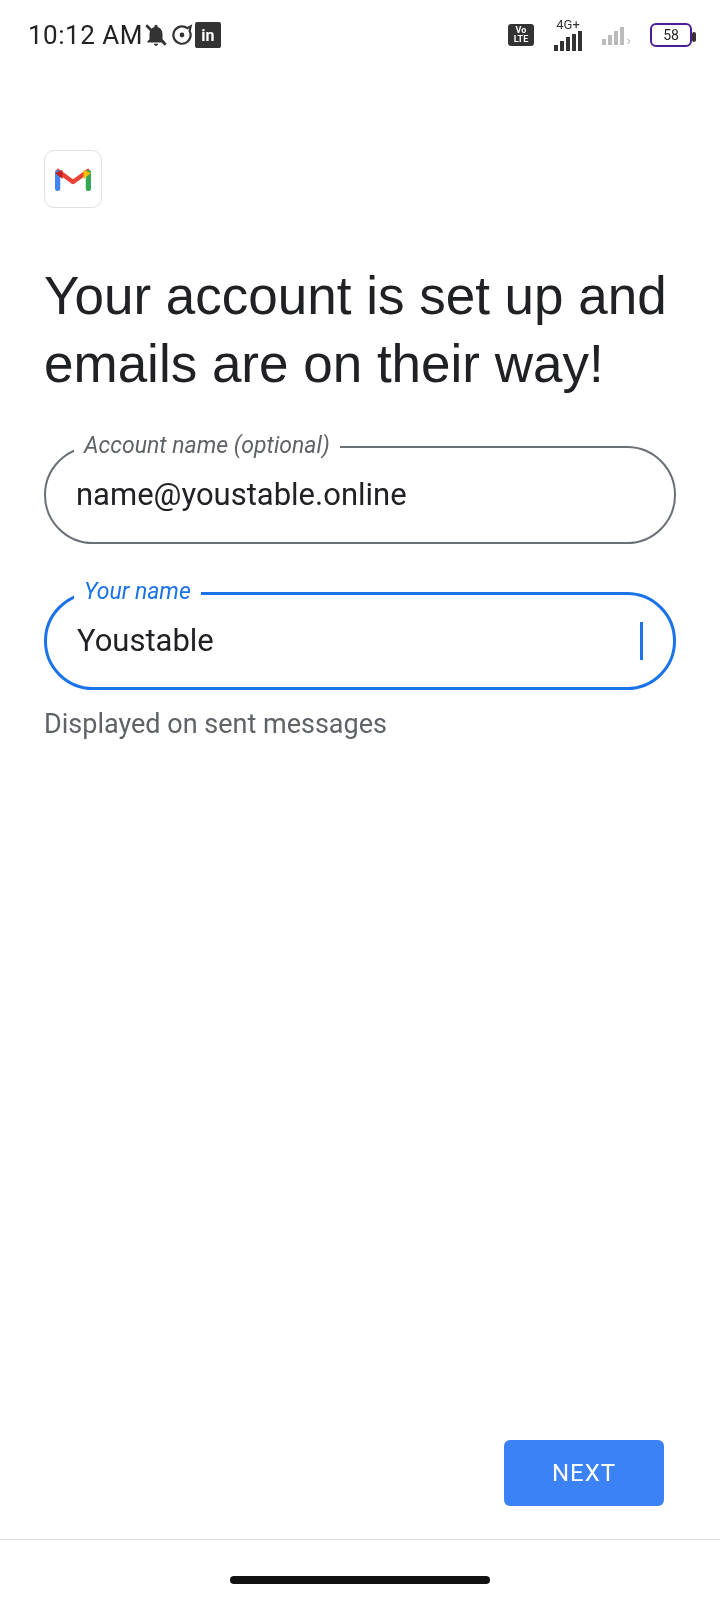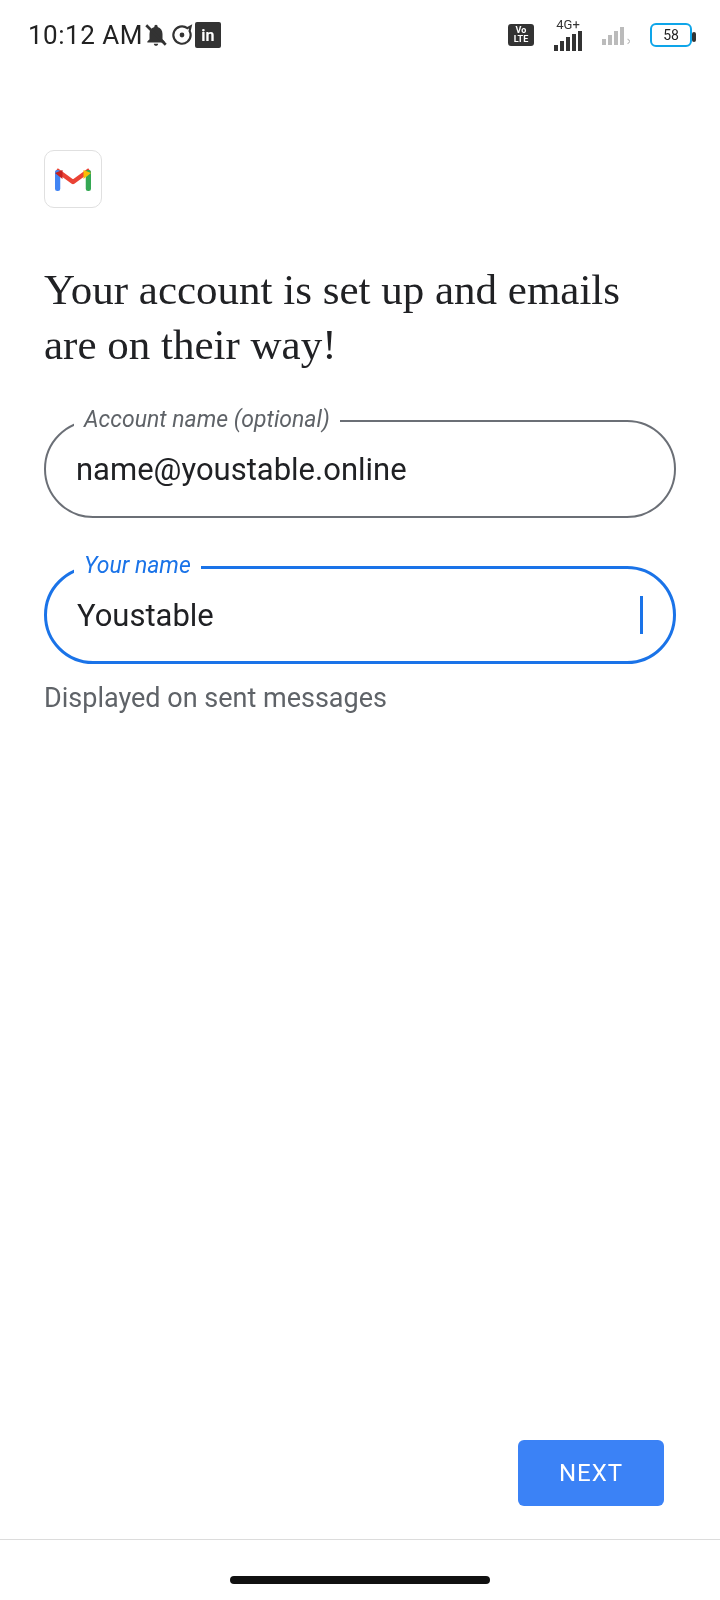--- a/index.html
+++ b/index.html
@@ -32,42 +32,42 @@
   }
   .volte-badge {
     width:26px; height:22px; background:#333; color:#fff;
     font-size:9px; font-weight:700; line-height:9px;
     display:flex; flex-direction:column; align-items:center; justify-content:center;
     border-radius:3px; padding:1px 0;
   }
   .net-label { font-size:13px; color:#333; line-height:12px; }
   .battery {
     position:relative; width:42px; height:24px;
-    border:2px solid #0ea5e9; border-radius:6px;
+    border:2px solid #4c1d95; border-radius:6px;
     display:flex; align-items:center; justify-content:center;
     font-size:14px;
   }
   .battery::after {
     content:""; position:absolute; right:-6px; top:7px;
     width:4px; height:10px; background:#333; border-radius:2px;
   }
 
   
   .content {
     position:absolute; top:150px; left:44px; right:44px;
   }
   .gmail-badge {
     width:58px; height:58px; border:1px solid #e0e0e0; border-radius:10px;
     display:flex; align-items:center; justify-content:center; background:#fff;
   }
   .headline {
     margin-top:54px;
-    font-size:43px; line-height:1.28;
+    font-size:53px; line-height:1.28;
     font-weight:400;
-    font-family: Liberation Serif, serif;
+    font-family: Liberation Sans, sans-serif;
     color:#202124;
   }
 
   
   .field {
     position:relative; margin-top:48px;
   }
   .field .box {
     width:100%; height:98px;
     border:2px solid #6b6f76;
@@ -94,21 +94,21 @@
     vertical-align:middle;
   }
   @keyframes blink { 50% { opacity:0; } }
   .helper {
     margin-top:18px; font-size:27px; color:#5f6368;
   }
 
   
   .next-btn {
     position:absolute; right:56px; bottom:94px;
-    width:146px; height:66px;
+    width:160px; height:66px;
     background:#3b82f6; color:#fff;
     border:none; border-radius:6px;
     font-size:24px; letter-spacing:1px;
     display:flex; align-items:center; justify-content:center;
     cursor:pointer;
     font-family: Roboto, Arial, sans-serif;
   }
 
   
   .bottom-sep {

